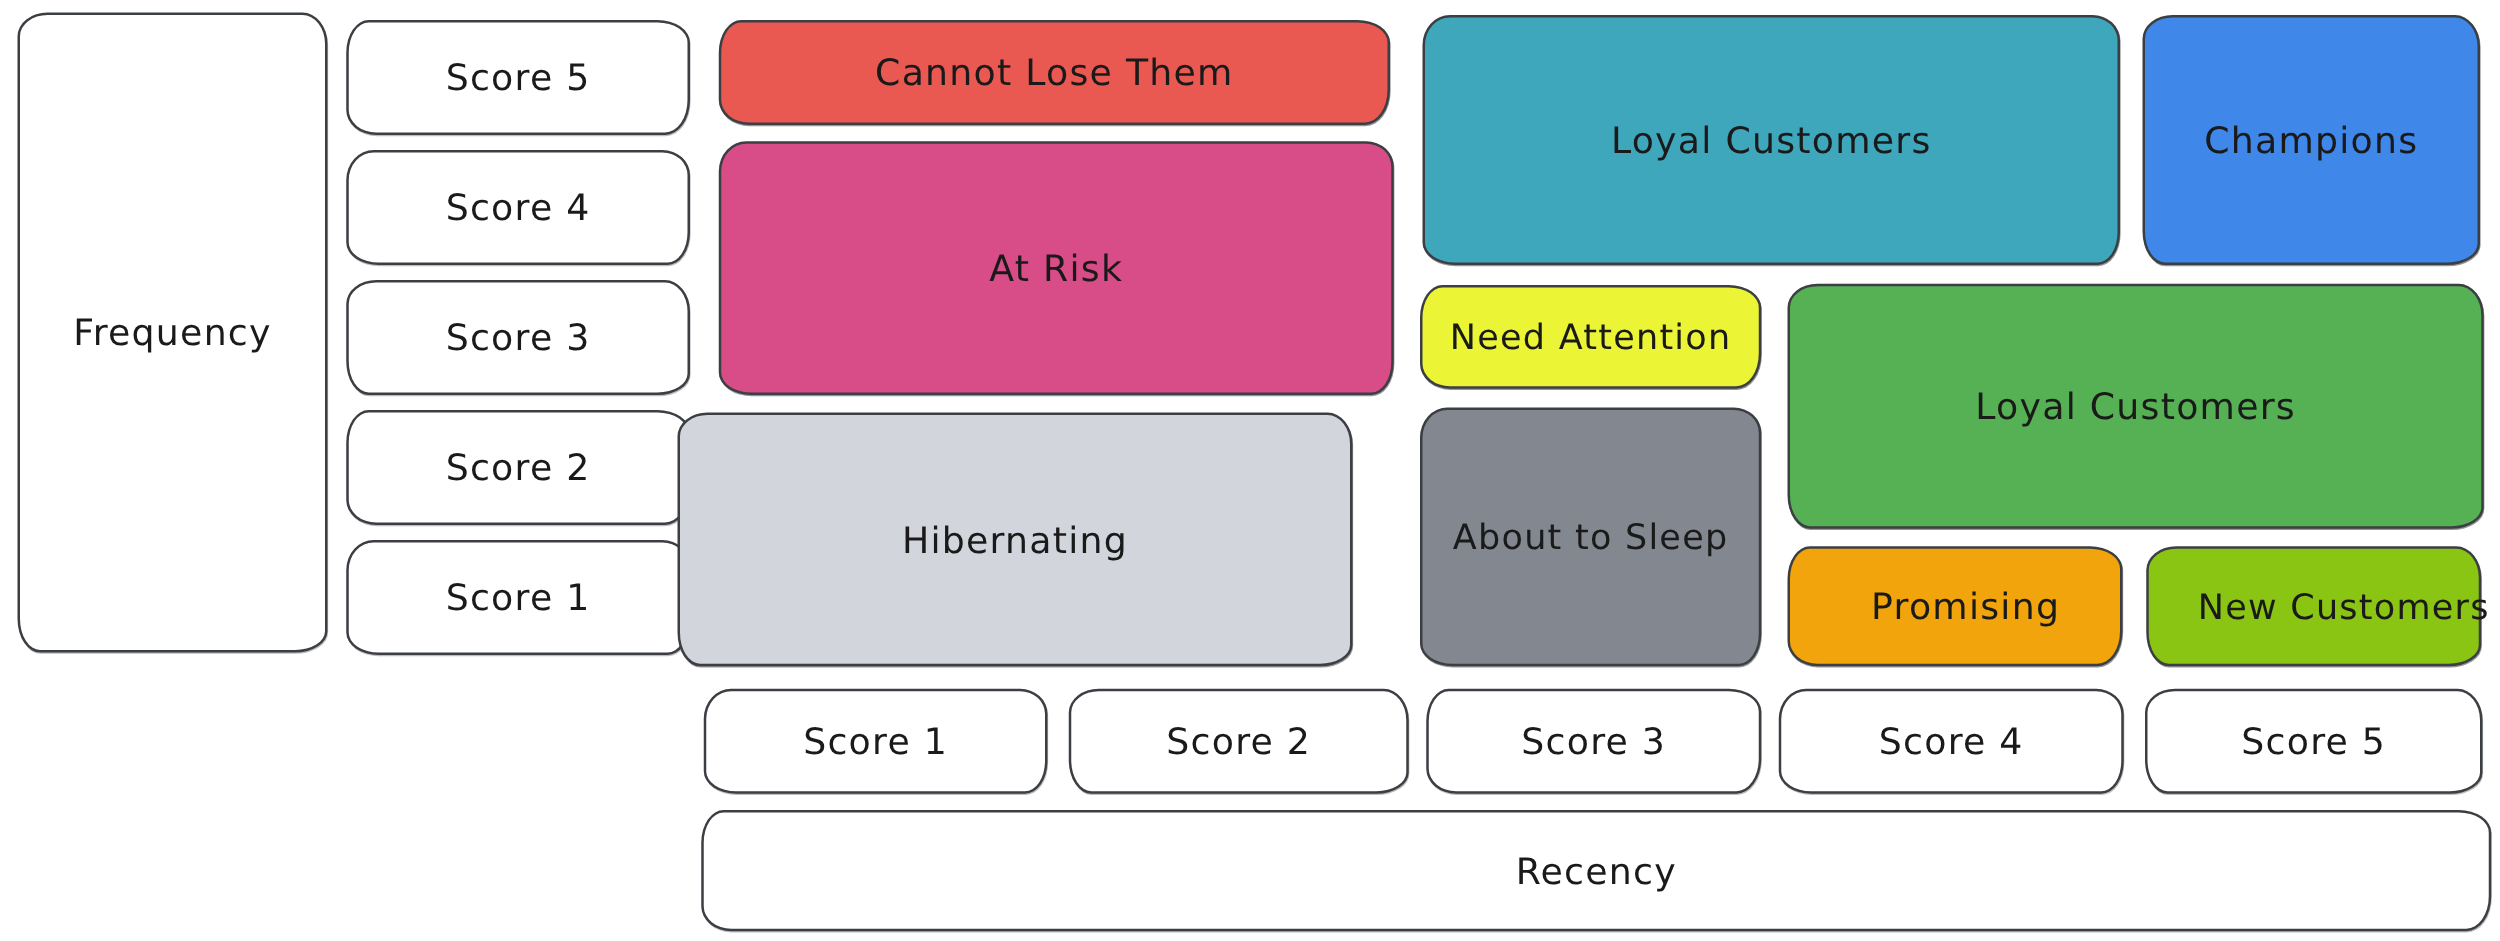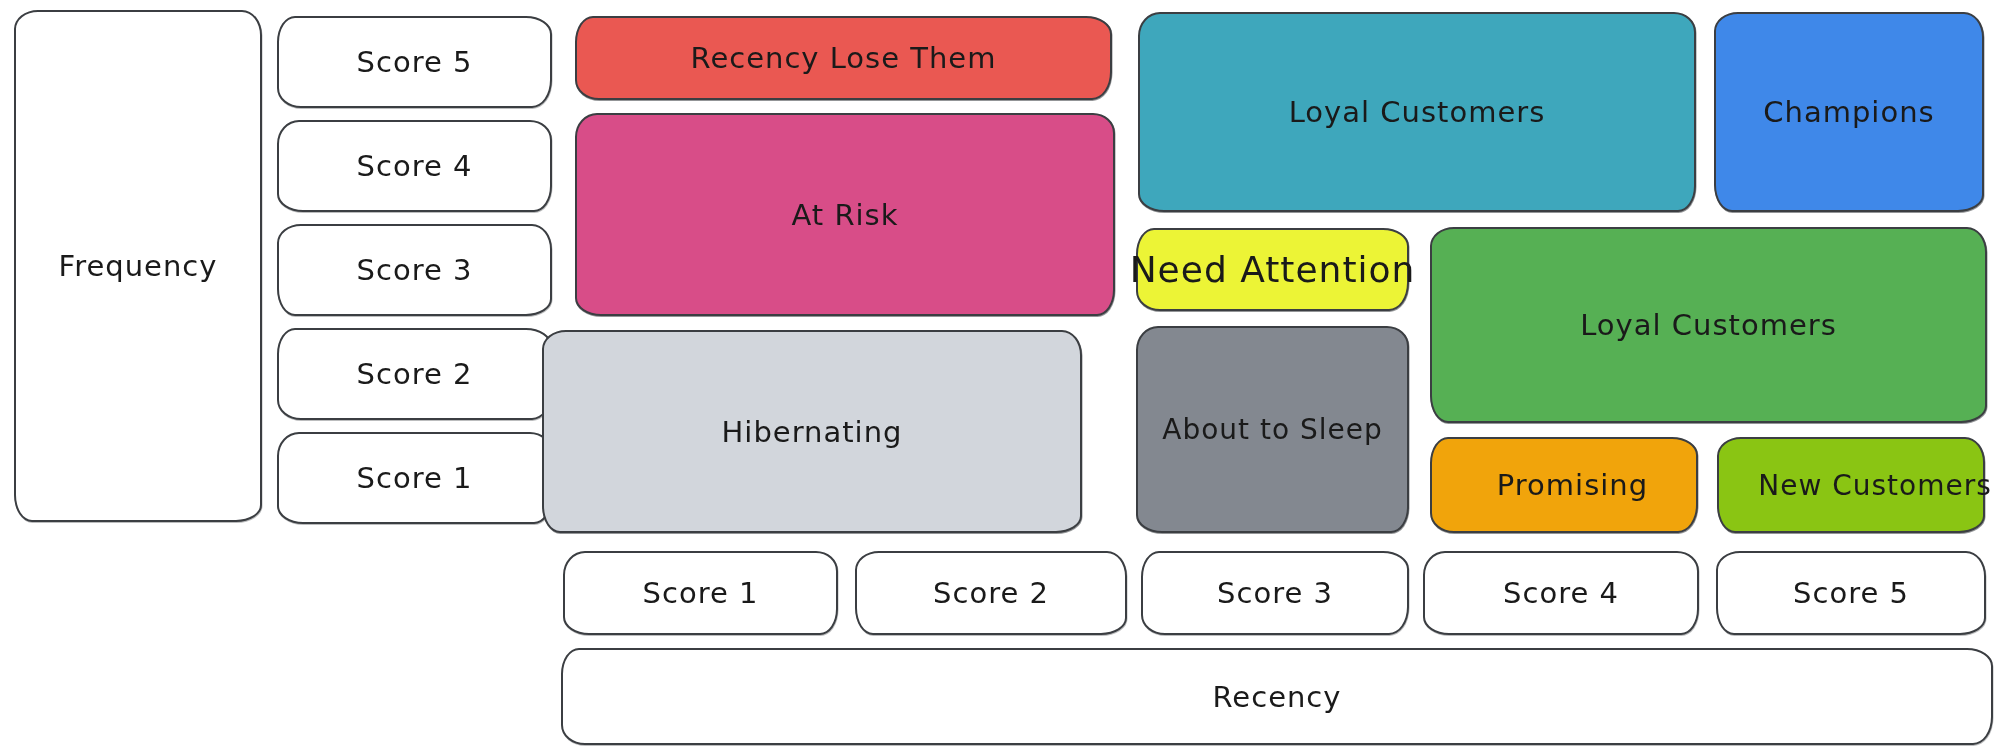--- a/index.html
+++ b/index.html
@@ -27,31 +27,31 @@
 <div class="canvas">
 
   <div class="box axisbox r0" style="left:14px;top:10px;width:248px;height:512px;">Frequency</div>
 
   <div class="box axisbox r1" style="left:277px;top:16px;width:275px;height:92px;">Score 5</div>
   <div class="box axisbox r2" style="left:277px;top:120px;width:275px;height:92px;">Score 4</div>
   <div class="box axisbox r0" style="left:277px;top:224px;width:275px;height:92px;">Score 3</div>
   <div class="box axisbox r1" style="left:277px;top:328px;width:275px;height:92px;">Score 2</div>
   <div class="box axisbox r2" style="left:277px;top:432px;width:275px;height:92px;">Score 1</div>
 
-  <div class="box seg r1" style="left: 575px; top: 16px; width: 537px; height: 84px; background-color: rgb(234, 88, 82);">Recency Lose Them</div>
+  <div class="box seg r1" style="left: 575px; top: 16px; width: 537px; height: 84px; background-color: rgb(234, 88, 82);">Cannot Lose Them</div>
 
   <div class="box seg r2" style="left: 575px; top: 113px; width: 540px; height: 203px; background-color: rgb(216, 77, 136);">At Risk</div>
 
   <div class="box seg r0" style="left: 542px; top: 330px; width: 540px; height: 203px; background-color: rgb(210, 214, 220);">Hibernating</div>
 
   <div class="box seg r2" style="left: 1138px; top: 12px; width: 558px; height: 200px; background-color: rgb(62, 167, 188);">Loyal Customers</div>
 
   <div class="box seg r0" style="left: 1714px; top: 12px; width: 270px; height: 200px; background-color: rgb(63, 136, 233);">Champions</div>
 
-  <div class="box seg r1" style="left: 1136px; top: 228px; width: 273px; height: 83px; font-size: 36px; background-color: rgb(236, 244, 54);">Need Attention</div>
+  <div class="box seg r1" style="left: 1136px; top: 228px; width: 273px; height: 83px; font-size: 28px; background-color: rgb(236, 244, 54);">Need Attention</div>
 
   <div class="box seg r0" style="left: 1430px; top: 227px; width: 557px; height: 196px; background-color: rgb(86, 176, 84);">Loyal Customers</div>
 
   <div class="box seg r2" style="left: 1136px; top: 326px; width: 273px; height: 207px; font-size: 28px; background-color: rgb(131, 136, 144); text-align: center;">About to Sleep</div>
 
   <div class="box seg r1" style="left: 1430px; top: 437px; width: 268px; height: 96px; background-color: rgb(241, 164, 11); padding-left: 17px;">Promising</div>
 
   <div class="box seg r0" style="left: 1717px; top: 437px; width: 268px; height: 96px; font-size: 28px; background-color: rgb(138, 197, 19); padding-left: 48px;">New Customers</div>
 
   <div class="box axisbox r2" style="left:563px;top:551px;width:275px;height:84px;">Score 1</div>

